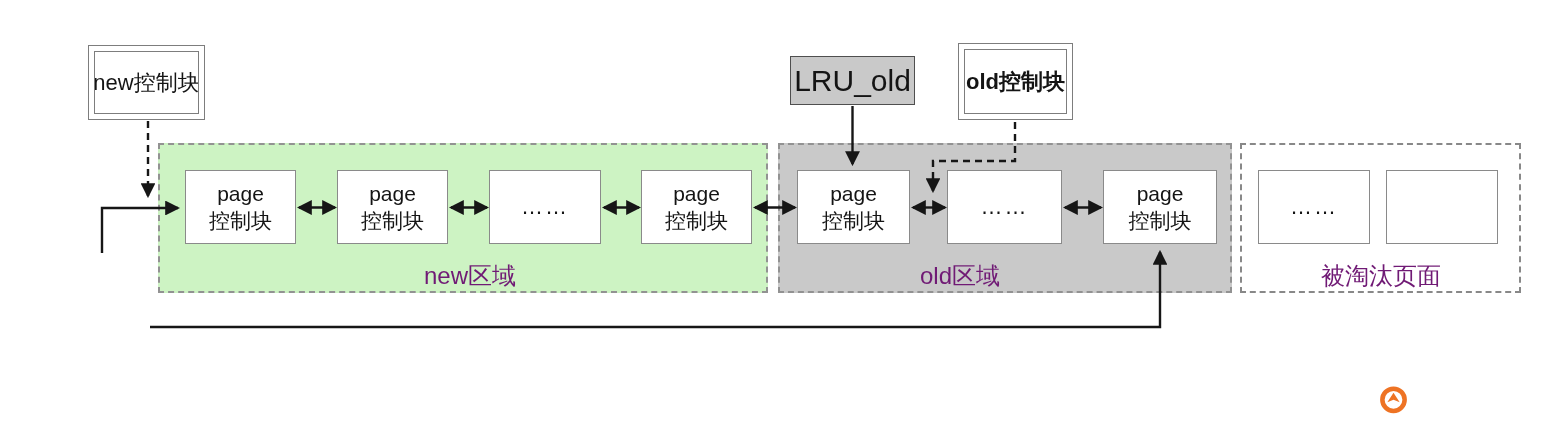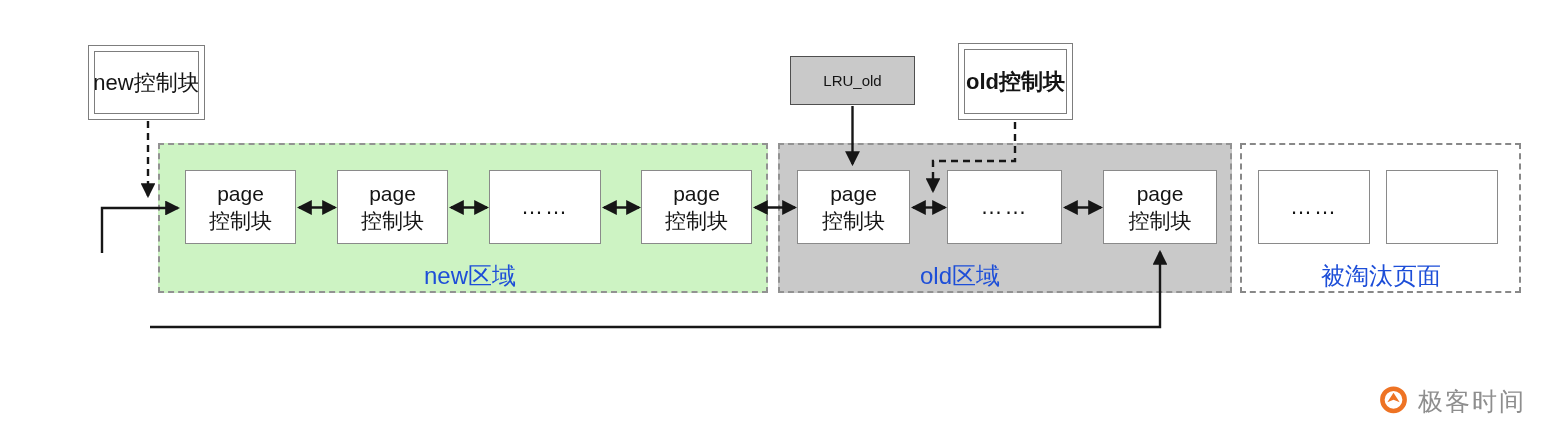--- a/index.html
+++ b/index.html
@@ -8,21 +8,21 @@
     font-family:"Liberation Sans","DejaVu Sans",sans-serif; color:#141414;
     overflow:hidden;
   }
 
   
   .region { position:absolute; top:143px; height:150px; box-sizing:border-box; border:2px dashed #929292; }
   .region-new     { left:158px;  width:610px; background:#cdf3c3; }
   .region-old     { left:778px;  width:454px; background:#c9c9c9; }
   .region-evicted { left:1240px; width:281px; background:#ffffff; border-color:#888888; }
 
-  .region-label { position:absolute; top:260px; transform:translateX(-50%); font-size:24px; white-space:nowrap; color:#1d4ed8; }
+  .region-label { position:absolute; top:260px; transform:translateX(-50%); font-size:24px; white-space:nowrap; color:#701a75; }
 
   
   .node {
     position:absolute; top:170px; height:74px; box-sizing:border-box;
     background:#ffffff; border:1.5px solid #8a8a8a;
     display:flex; flex-direction:column; align-items:center; justify-content:center;
     font-size:21px; line-height:27px; text-align:center;
   }
   .node .ellipsis { font-size:22px; letter-spacing:2px; line-height:22px; }
 
@@ -33,21 +33,21 @@
     display:flex; flex-direction:row; align-items:center; justify-content:center;
     font-size:22px; line-height:30px; text-align:center;
   }
   .box-new-ctrl { left:88px;  top:45px; width:117px; height:75px; }
   .box-old-ctrl { left:958px; top:43px; width:115px; height:77px;font-weight:bold; }
 
   
   .lru-box {
     position:absolute; left:790px; top:56px; width:125px; height:49px; box-sizing:border-box;
     background:#c9c9c9; border:1.8px solid #4f4f4f;
-    display:flex; align-items:center; justify-content:center; font-size:15px;
+    display:flex; align-items:center; justify-content:center; font-size:30px;
   }
 
   
   .pointer-stack { position:absolute; left:53px; top:254px; width:95px; }
   .pointer-cell {
     height:48.7px; box-sizing:border-box; margin-top:-1.6px;
     background:#c9c9c9; border:1.6px solid #6e6e6e;
     display:flex; align-items:center; justify-content:center; font-size:22px;
   }
   .pointer-cell:first-child { margin-top:0; }
@@ -144,16 +144,15 @@
       <polyline points="150,327 1160,327 1160,252" marker-end="url(#ah)"></polyline>
     </g>
   </svg>
 
   <div class="logo">
     <svg width="33" height="33" viewBox="0 0 40 40">
       <circle cx="20" cy="18" r="13.5" fill="#ffffff" stroke="#ee7324" stroke-width="5.5"></circle>
       <path d="M9 26 A 13.5 13.5 0 0 0 31 26 Q 20 40 9 26 Z" fill="#ee7324"></path>
       <path d="M20 9.5 L27.5 21 L20 17.8 L12.5 21 Z" fill="#ee7324"></path>
     </svg>
-    <span class="logo-text">极客时间</span>
   </div>
 
 </div>
 
 </body></html>

